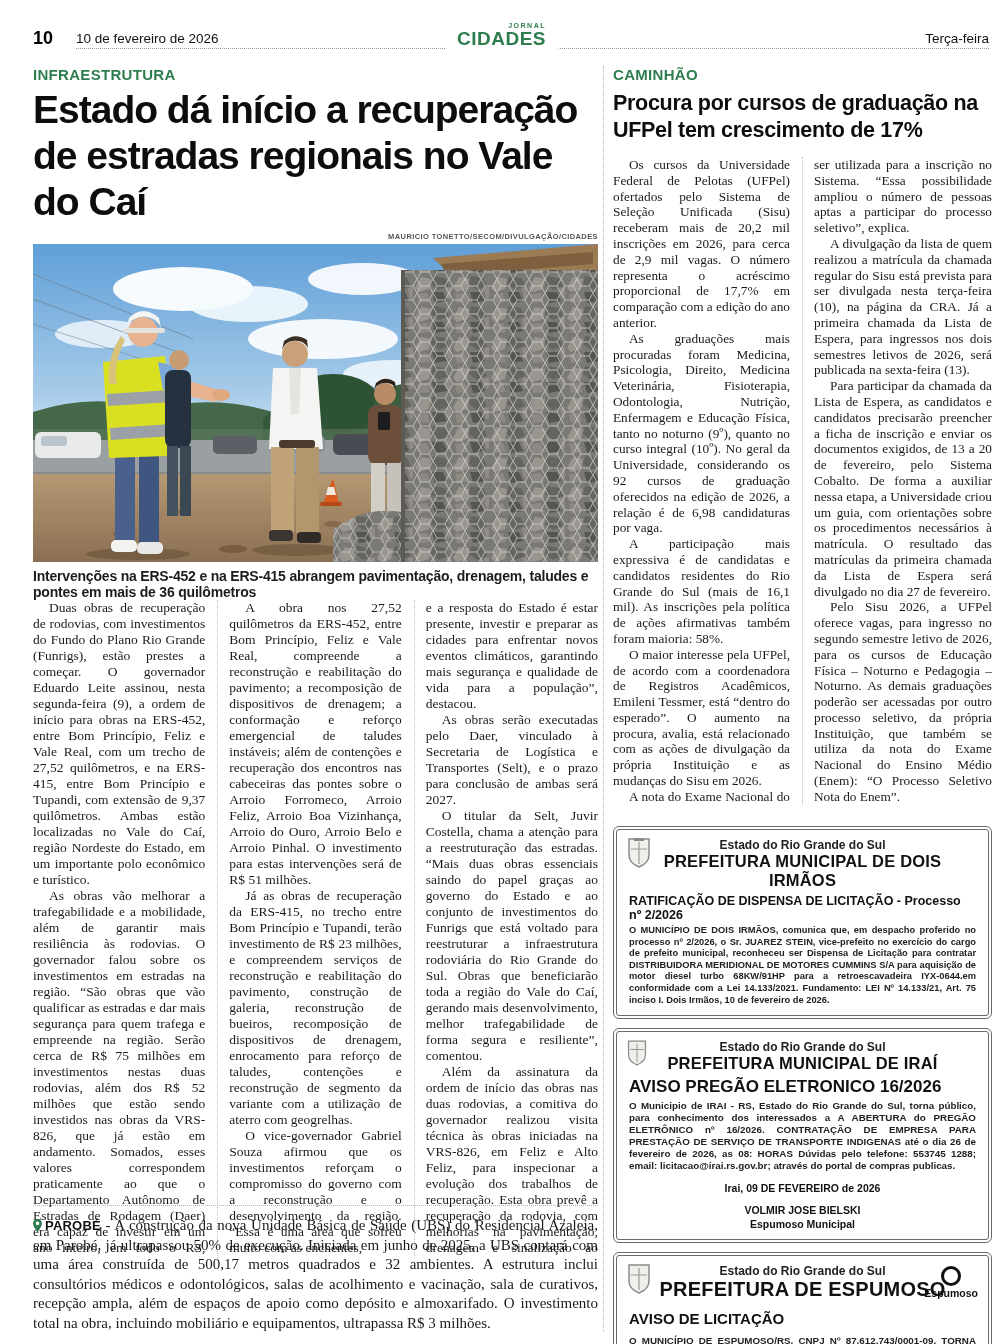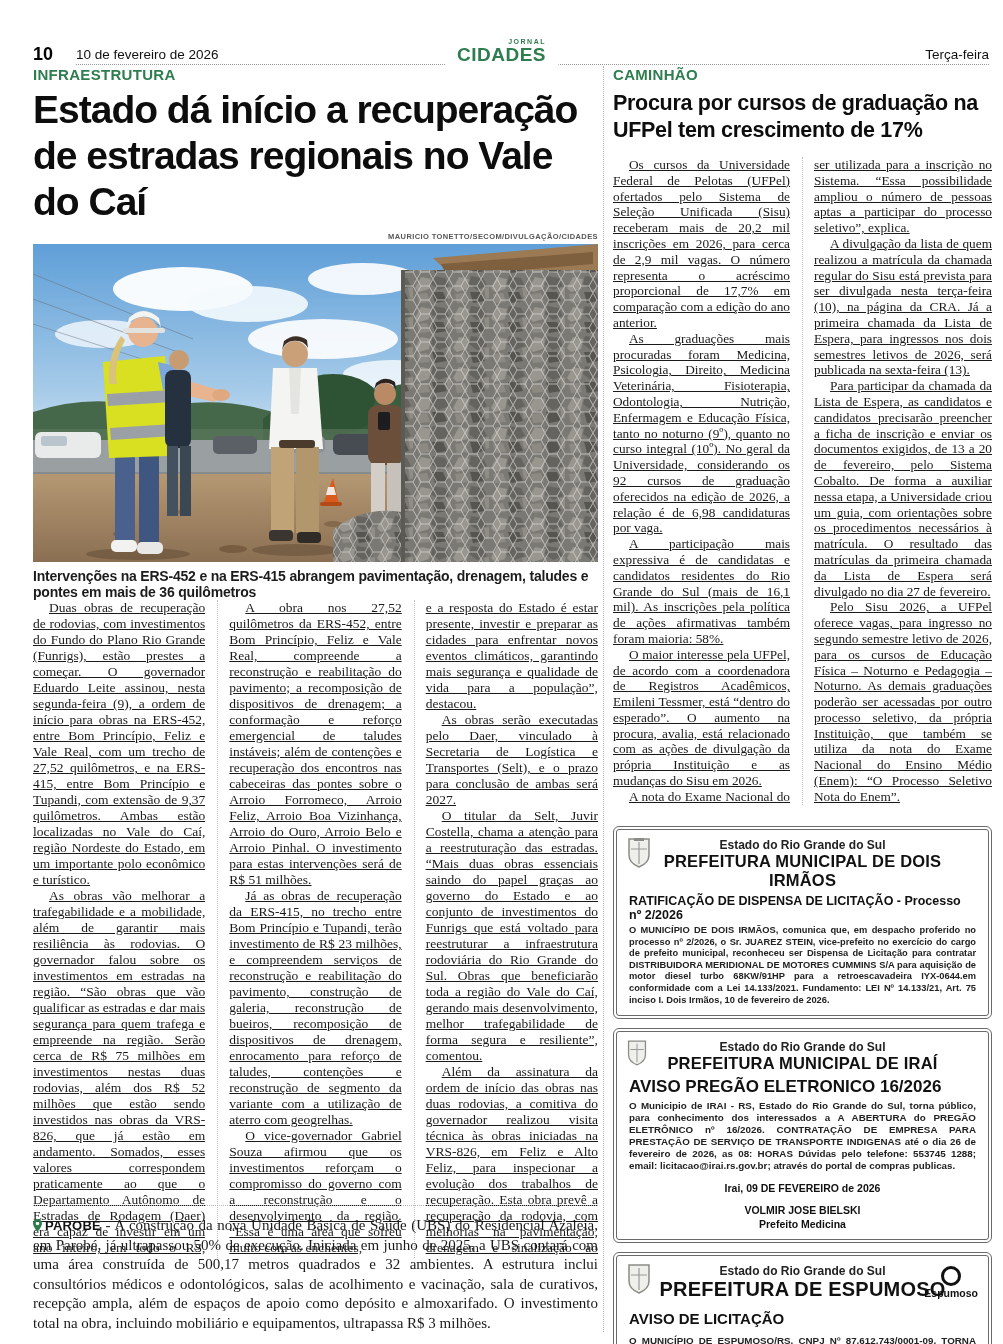--- a/index.html
+++ b/index.html
@@ -3,41 +3,41 @@
 <meta charset="utf-8">
 <style>
   * { margin:0; padding:0; box-sizing:border-box; }
   html,body { background:#e8e8e8; }
   .page {
     position:relative; width:1003px; height:1344px; margin:0 auto;
     background:#ffffff; overflow:hidden;
     font-family:"Liberation Serif", serif; color:#1a1a1a;
   }
   
-  .topbar { position:absolute; left:0; top:16px; width:1003px; height:56px; }
+  .topbar { position:absolute; left:0; top:0; width:1003px; height:56px; }
   .tb-rule { position:absolute; left:76px; right:14px; top:48px; border-top:1px dotted #9a9a9a; }
   .pgnum { position:absolute; left:33px; top:28px; font-family:"Liberation Sans",sans-serif; font-weight:800; font-size:18px; color:#000; }
   .pgdate { position:absolute; left:76px; top:31px; font-family:"Liberation Sans",sans-serif; font-size:13.5px; color:#111; }
   .weekday { position:absolute; right:14px; top:31px; font-family:"Liberation Sans",sans-serif; font-size:13.5px; color:#111; }
   .masthead { position:absolute; left:50%; transform:translateX(-50%); top:22px; text-align:right; background:#fff; padding:0 12px; z-index:2; }
   .m-top { display:block; font-family:"Liberation Sans",sans-serif; font-size:7px; font-weight:700; letter-spacing:1.5px; color:#2e7d4e; }
   .m-main { display:block; font-family:"Liberation Sans",sans-serif; font-size:19px; font-weight:800; letter-spacing:.5px; color:#2e7d4e; line-height:20px; }
   
   .kicker { font-family:"Liberation Sans",sans-serif; font-weight:800; font-size:15px; letter-spacing:.3px; color:#2e7d4e; }
   .vrule-main { position:absolute; left:603px; top:66px; height:1266px; border-left:1px dotted #b5b5b5; }
   
   .left-region { position:absolute; left:33px; top:66px; width:565px; }
   .headline { margin-top:4px; font-family:"Liberation Sans",sans-serif; font-weight:800; font-size:39px; line-height:46px; letter-spacing:-1px; color:#0d0d0d; }
   .credit { margin-top:7px; text-align:right; font-family:"Liberation Sans",sans-serif; font-weight:700; font-size:7.5px; letter-spacing:.4px; color:#555; }
   .photo { margin-top:3px; width:565px; height:318px; display:block; background:#cfe0ee; }
   .caption { margin-top:6px; font-family:"Liberation Sans",sans-serif; font-weight:600; font-size:14px; letter-spacing:-.2px; color:#1c1c1c; }
   .cols { display:flex; gap:12px; margin-top:0; height:658px; overflow:hidden; }
   .col { width:180px; font-size:13.5px; line-height:16px; overflow:hidden; }
   .col + .col { border-left:1px dotted #c0c0c0; padding-left:11px; width:192px; }
-  .para { text-indent:16px; text-align:justify;text-decoration:underline; }
+  .para { text-indent:16px; text-align:justify; }
   .para.cont { text-indent:0; }
   
   .brief { position:absolute; left:33px; top:1205px; width:565px; border-top:1px dotted #b5b5b5; padding-top:10px; }
   .brief p { font-size:15px; line-height:19.5px; text-align:justify; }
   .brief-city { font-family:"Liberation Sans",sans-serif; font-weight:800; font-size:13px; letter-spacing:.2px; color:#111; }
   .pin { display:inline-block; vertical-align:-2px; margin-right:3px; }
   
   .right-region { position:absolute; left:613px; top:66px; width:379px; }
   .edu-headline { margin-top:7px; font-family:"Liberation Sans",sans-serif; font-weight:700; font-size:21.5px; line-height:27px; letter-spacing:-.3px; color:#0d0d0d; }
   .cols2 { display:flex; gap:12px; margin-top:13px; height:648px; overflow:hidden; }
@@ -272,21 +272,21 @@
       <svg class="crest" width="22" height="28" viewBox="0 0 26 32">
         <path d="M3 2 H23 V18 Q23 26 13 30 Q3 26 3 18 Z" fill="#efefec" stroke="#8a8a86" stroke-width="1.5"></path>
         <path d="M13 5 V27 M5 12 H21" stroke="#9a9a96" stroke-width="1.2" fill="none"></path>
       </svg>
       <div class="n-state">Estado do Rio Grande do Sul</div>
       <div class="n-muni">PREFEITURA MUNICIPAL DE IRAÍ</div>
       <div class="n-title big">AVISO PREGÃO ELETRONICO 16/2026</div>
       <div class="n-body b2">O Municipio de IRAI - RS, Estado do Rio Grande do Sul, torna público, para conhecimento dos interessados a A ABERTURA do PREGÃO ELETRÔNICO nº 16/2026. CONTRATAÇÃO DE EMPRESA PARA PRESTAÇÃO DE SERVIÇO DE TRANSPORTE INDIGENAS até o dia 26 de fevereiro de 2026, as 08: HORAS Dúvidas pelo telefone: 553745 1288; email: licitacao@irai.rs.gov.br; através do portal de compras publicas.</div>
       <div class="n-center">Irai, 09 DE FEVEREIRO de 2026</div>
       <div class="n-center">VOLMIR JOSE BIELSKI</div>
-      <div class="n-center tight">Prefeito Medicina</div>
+      <div class="n-center tight">Espumoso Municipal</div>
     </div>
 
     <div class="notice">
       <svg class="crest" width="26" height="32" viewBox="0 0 26 32">
         <path d="M3 2 H23 V18 Q23 26 13 30 Q3 26 3 18 Z" fill="#efefec" stroke="#8a8a86" stroke-width="1.5"></path>
         <path d="M13 5 V27 M5 12 H21" stroke="#9a9a96" stroke-width="1.2" fill="none"></path>
       </svg>
       <div class="esp-logo">
         <div class="esp-ring"></div>
         <div class="esp-name">Espumoso</div>

